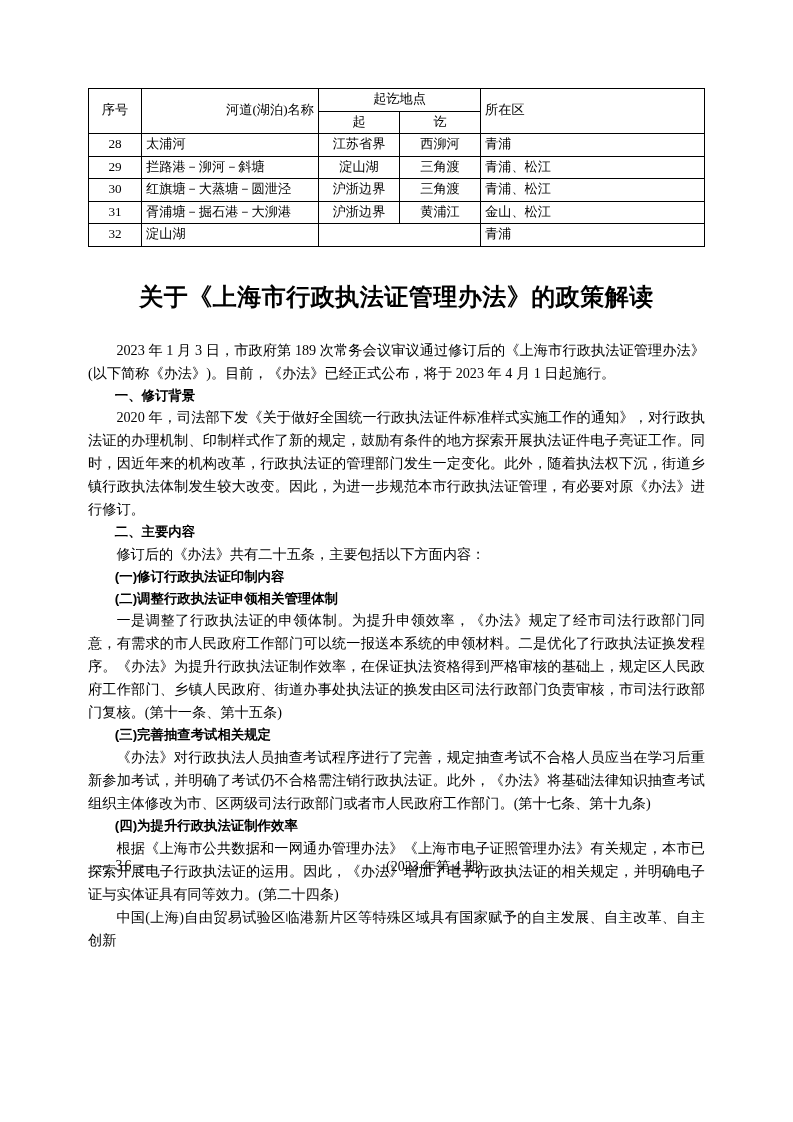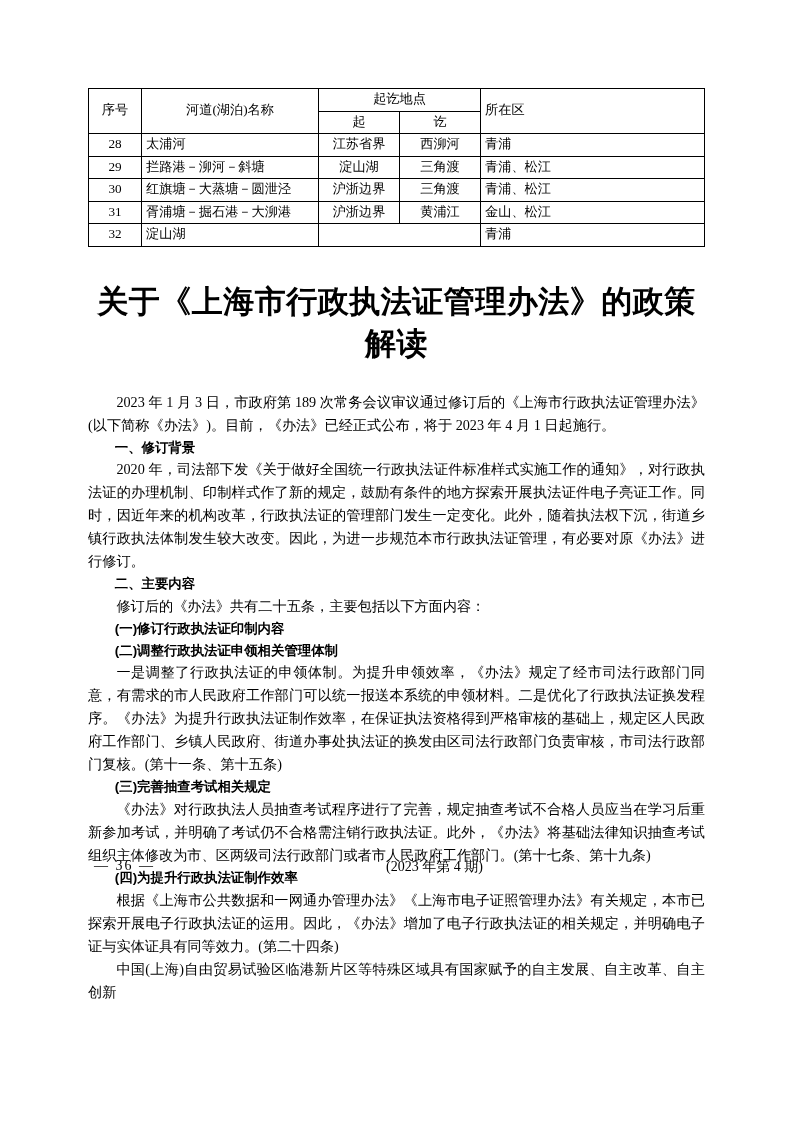--- a/index.html
+++ b/index.html
@@ -55,21 +55,21 @@
     margin: 38px 0 0 0;
     font-size: 18px;
     font-weight: bold;
     letter-spacing: 1px;
     font-family: "Liberation Sans", "DejaVu Sans", sans-serif;
   }
 
   .doc-title {
     margin: 34px 0 0 0;
     text-align: center;
-    font-size: 31px;
+    font-size: 24px;
     font-weight: bold;
     letter-spacing: 0.5px;
     font-family: "Liberation Serif", "DejaVu Serif", serif;
   }
 
   
   .body-text {
     margin-top: 26px;
     font-size: 14.2px;
     line-height: 1.62;
@@ -112,21 +112,21 @@
 </style>
 </head>
 <body>
 
 <div class="page">
 
   <table class="river-table">
     <thead>
       <tr>
         <th class="col-seq" rowspan="2">序号</th>
-        <th class="col-name" rowspan="2" style="text-align:center">河道(湖泊)名称</th>
+        <th class="col-name" rowspan="2" style="text-align:right">河道(湖泊)名称</th>
         <th class="th-span" colspan="2">起讫地点</th>
         <th class="col-area" rowspan="2" style="text-align:left">所在区</th>
       </tr>
       <tr>
         <th class="col-start">起</th>
         <th class="col-end">讫</th>
       </tr>
     </thead>
     <tbody>
       <tr>

